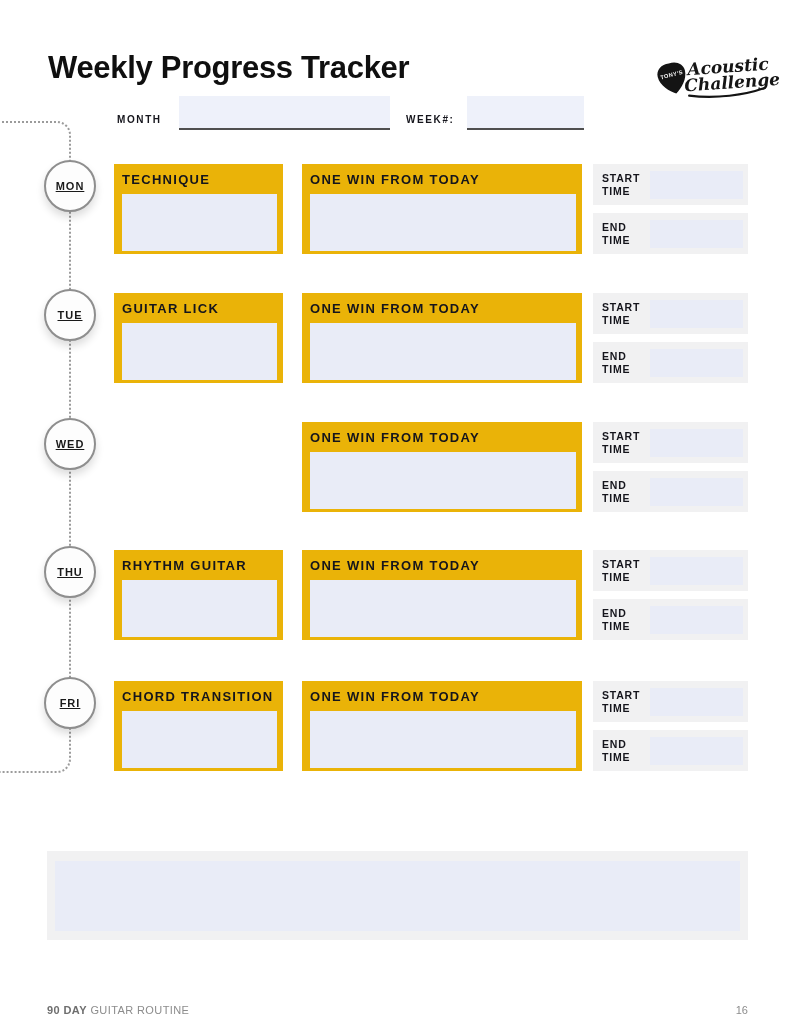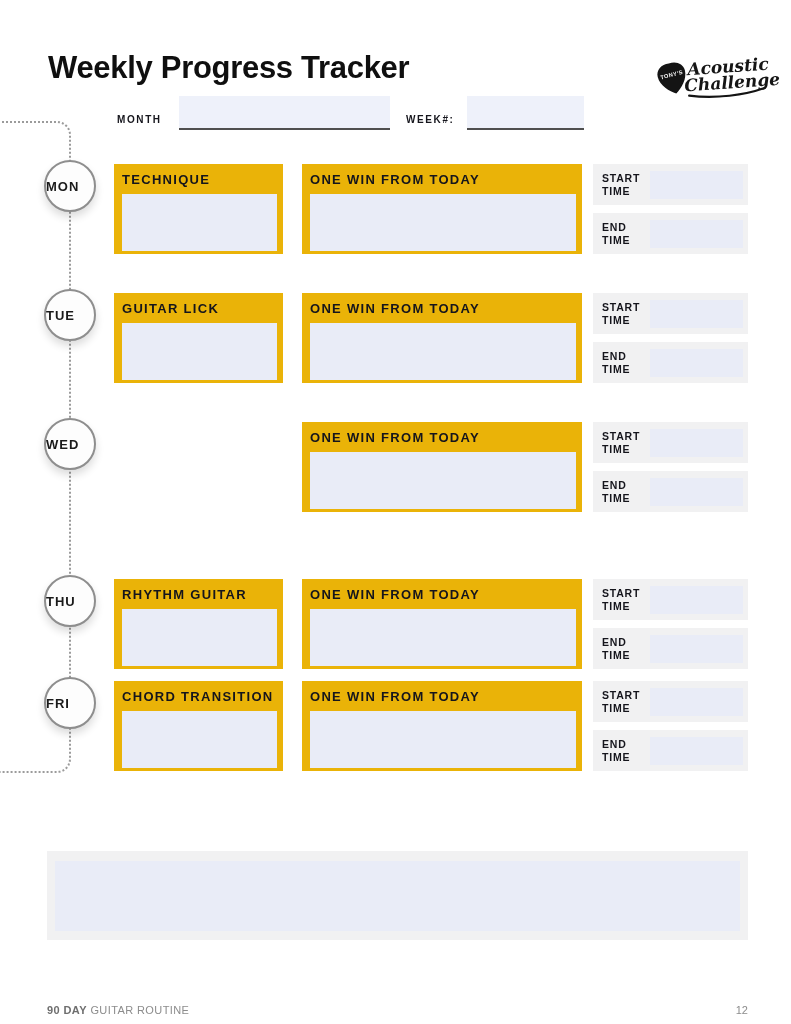--- a/index.html
+++ b/index.html
@@ -49,23 +49,24 @@
     border:2px dotted #9b9b9b; border-left:none;
     border-radius:0 14px 14px 0; box-sizing:border-box;
   }
 
   
   .row { position:absolute; left:114px; width:634px; height:90px; }
   .day-circle {
     position:absolute; left:-70px; top:-4px; width:52px; height:52px;
     border-radius:50%; background:#fdfdfd; border:2px solid #8e8e8e;
     box-shadow:0 5px 8px rgba(0,0,0,0.14);
-    display:flex; align-items:center; 
-    font-size:13px; font-weight:800; letter-spacing:1px; color:#1a1a1a; z-index:2;
+    display:flex; align-items:center; justify-content:center;
+    font-size:11px; font-weight:800; letter-spacing:1px; color:#1a1a1a; z-index:2;
     box-sizing:border-box;
+    text-decoration:underline;
   }
   .card {
     position:absolute; top:0; height:90px; background:#eab308;
     padding:8px 6px 6px 8px; box-sizing:border-box;
   }
   .topic-card { left:0; width:169px; }
   .win-card   { left:188px; width:280px; }
   .card-label {
     font-size:13px; font-weight:800; letter-spacing:1.3px; color:#15151c; white-space:nowrap;
   }
@@ -207,21 +208,21 @@
         <div class="time-label">START TIME</div>
         <input class="box time-input" value="" style="">
       </div>
       <div class="time-card">
         <div class="time-label">END TIME</div>
         <input class="box time-input" value="" style="">
       </div>
     </div>
   </div>
 
-  <div class="row" style="top:575px">
+  <div class="row" style="top:546px">
     <div class="day-circle">
         <span>THU</span>
       </div>
     <div class="card topic-card">
       <div class="card-label">RHYTHM GUITAR</div>
       <textarea class="box area-input" style=""></textarea>
     </div>
     <div class="card win-card">
       <div class="card-label">ONE WIN FROM TODAY</div>
       <textarea class="box area-input" style=""></textarea>
@@ -260,15 +261,15 @@
         <input class="box time-input" value="" style="">
       </div>
     </div>
   </div>
 
   <div class="big-card">
     <textarea class="box big-input" style=""></textarea>
   </div>
 
   <div class="footer-left"><span class="f-bold">90 DAY</span> <span>GUITAR ROUTINE</span></div>
-  <div class="page-num">12</div>
+  <div class="page-num">16</div>
 
 </div>
 
 </body></html>

